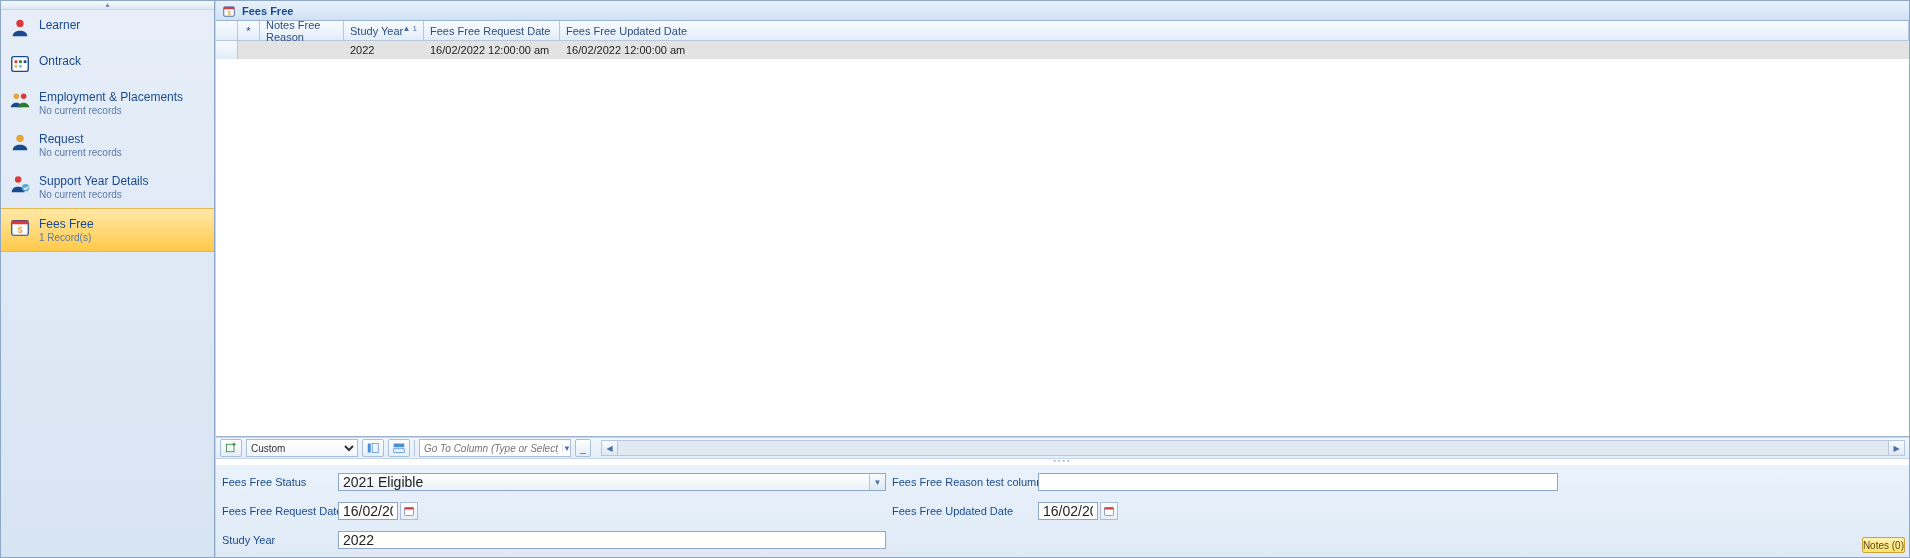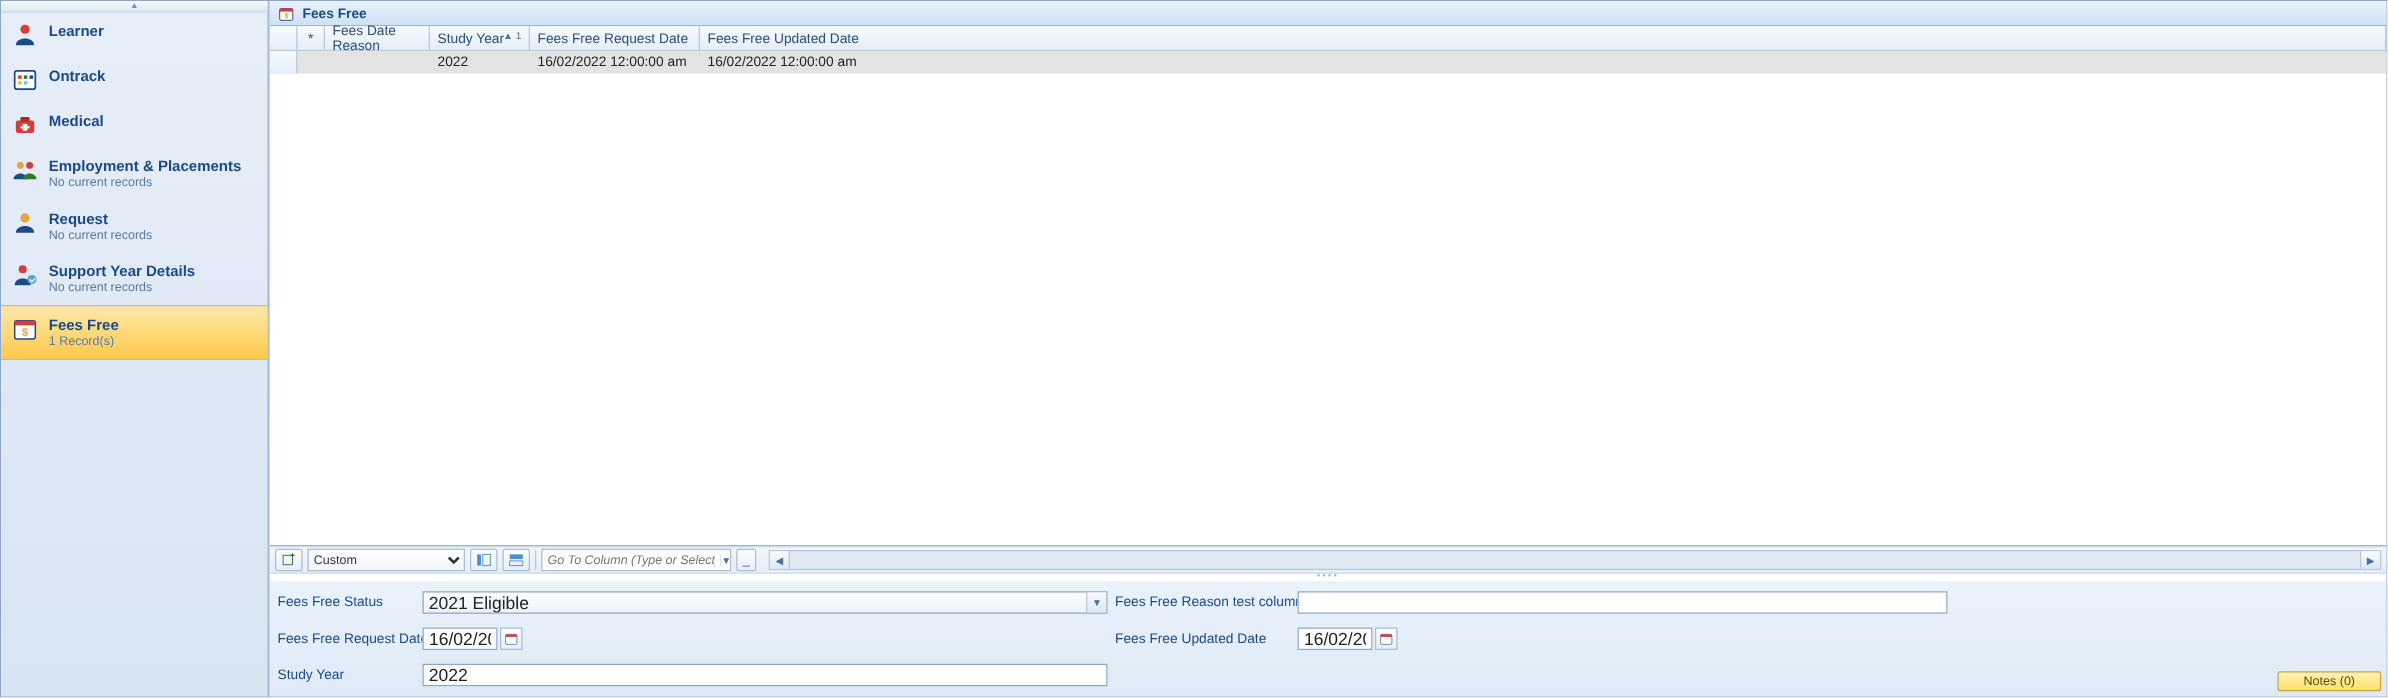--- a/index.html
+++ b/index.html
@@ -8,21 +8,21 @@
 
   .app { display:flex; height:100%; border:1px solid #8fa7c7; }
 
   
   .sidebar { width:214px; background:linear-gradient(#e7eef8,#d7e4f2); border-right:1px solid #8fa7c7; position:relative; }
   .sidebar-top-handle { height:9px; background:linear-gradient(#f5f9fd,#dce8f4); border-bottom:1px solid #c6d6ea; text-align:center; color:#7a90ad; font-size:7px; line-height:7px; cursor:pointer; }
   .side-item { display:flex; align-items:flex-start; gap:8px; padding:7px 8px 7px 8px; cursor:pointer; min-height:36px; }
   .side-item.selected { background:linear-gradient(#ffe9a8,#ffc94a); border-top:1px solid #e7b84c; border-bottom:1px solid #e7b84c; }
   .side-icon { width:22px; height:22px; flex:0 0 22px; display:flex; align-items:center; justify-content:center; }
   .side-text { display:flex; flex-direction:column; }
-  .side-title { font-weight:bold; color:#1a4a8e; font-size:12px; line-height:16px; }
+  .side-title { font-weight:normal; color:#1a4a8e; font-size:12px; line-height:16px; }
   .side-sub { color:#5a7aa8; font-size:10px; line-height:12px; }
 
   
   .main { flex:1; display:flex; flex-direction:column; border-left:1px solid #c6d6ea; background:#fff; }
 
   
   .panel-title { height:20px; background:linear-gradient(#e9f2fb,#cfe1f4); border-bottom:1px solid #9cb4d1; display:flex; align-items:center; gap:6px; padding:0 6px; color:#1a4a8e; font-weight:bold; font-size:11px; }
   .panel-title .title-icon { width:14px; height:14px; display:flex; align-items:center; justify-content:center; }
 
   
@@ -39,21 +39,21 @@
   .col-star   { flex:0 0 22px; justify-content:center; }
   .col-reason { flex:0 0 84px; }
   .col-year   { flex:0 0 80px; }
   .col-req    { flex:0 0 136px; }
   .col-upd    { flex:0 0 136px; }
 
   
   .grid-toolbar { height:22px; background:linear-gradient(#f2f7fd,#e4edf8); border-top:1px solid #c6d6ea; border-bottom:1px solid #c6d6ea; display:flex; align-items:center; gap:4px; padding:0 4px; }
   .tb-btn { width:22px; height:18px; border:1px solid #a9bedb; border-radius:2px; background:linear-gradient(#fdfefe,#e7eef8); display:flex; align-items:center; justify-content:center; cursor:pointer; font-size:10px; color:#2d5a99; }
   .tb-select { height:18px; border:1px solid #a9bedb; background:linear-gradient(#ffffff,#f1f6fb); font-size:10px; color:#333; }
-  .tb-select.filter { width:126px; }
+  .tb-select.filter { width:112px; }
   .tb-goto { height:18px; width:152px; border:1px solid #a9bedb; background:#fff; display:flex; align-items:center; }
   .tb-goto input { border:none; outline:none; flex:1; font-size:10px; color:#888; font-style:italic; padding:0 4px; background:transparent; }
   .tb-goto .caret { width:14px; text-align:center; color:#4a6fa5; border-left:1px solid #dbe5f2; font-size:8px; }
   .hscroll { flex:1; height:16px; margin-left:6px; background:#e1e9f3; border:1px solid #b6c8dd; display:flex; align-items:center; }
   .hscroll .arrow { width:16px; height:100%; background:linear-gradient(#f8fbfe,#dde8f3); display:flex; align-items:center; justify-content:center; font-size:8px; color:#4a6fa5; border-right:1px solid #b6c8dd; cursor:pointer; }
   .hscroll .arrow.right { border-right:none; border-left:1px solid #b6c8dd; }
   .hscroll .track { flex:1; background:#e8eff8; }
   .splitter-grip { height:6px; background:transparent; text-align:center; color:#9cb4d1; font-size:7px; line-height:4px; letter-spacing:2px; }
 
   
@@ -63,21 +63,21 @@
   .form { background:linear-gradient(#eaf2fb,#dfeaf6); padding:6px 6px 6px 6px; display:grid; grid-template-columns: 110px 548px 140px 1fr; column-gap:6px; row-gap:6px; align-items:center; font-size:11px; color:#1a4a8e; position:relative; }
   .form label { white-space:nowrap; }
   .input, .combo { height:18px; border:1px solid #8fa7c7; background:#fff; font-size:14px; color:#222; padding:0 4px; }
   .combo-wrap { position:relative; }
   .combo-btn { position:absolute; right:1px; top:1px; bottom:1px; width:16px; background:linear-gradient(#f8fbfe,#dde8f3); border-left:1px solid #b6c8dd; display:flex; align-items:center; justify-content:center; font-size:8px; color:#4a6fa5; cursor:pointer; }
   .date-wrap { display:flex; align-items:center; gap:2px; }
   .date-wrap .input { width:60px; }
   .cal-btn { width:18px; height:18px; border:1px solid #a9bedb; background:linear-gradient(#fdfefe,#e7eef8); display:flex; align-items:center; justify-content:center; cursor:pointer; }
   .cal-btn svg { width:12px; height:12px; }
 
-  .notes-badge { position:absolute; right:4px; bottom:4px; height:16px; padding:0 20px; background:linear-gradient(#fff2b3,#ffe26a); border:1px solid #caa63b; border-radius:2px; font-size:10px; color:#5b4a14; display:flex; align-items:center; cursor:pointer; }
+  .notes-badge { position:absolute; right:4px; bottom:4px; height:16px; padding:0 0; background:linear-gradient(#fff2b3,#ffe26a); border:1px solid #caa63b; border-radius:2px; font-size:10px; color:#5b4a14; display:flex; align-items:center; cursor:pointer; }
 
 </style>
 </head>
 <body>
 
 <div class="app">
 
   <div class="sidebar">
     <div class="sidebar-top-handle">▲</div>
 
@@ -103,33 +103,20 @@
             <rect x="16" y="8" width="3" height="3" fill="#1a4a8e"></rect>
             <rect x="6" y="13" width="3" height="3" fill="#e7c23a"></rect>
             <rect x="11" y="13" width="3" height="3" fill="#6ec3e7"></rect>
           </svg>
       </span>
       <span class="side-text">
           <span class="side-title">Ontrack</span>
         </span>
     </div>
 
-    <div class="side-item">
-      <span class="side-icon">
-        <svg viewBox="0 0 24 24">
-            <rect x="4" y="8" width="16" height="11" rx="2" fill="#d93a3a"></rect>
-            <rect x="8" y="5" width="8" height="4" rx="1" fill="#b02828"></rect>
-            <rect x="10" y="11" width="4" height="6" fill="#fff"></rect>
-            <rect x="8" y="13" width="8" height="2" fill="#fff"></rect>
-          </svg>
-      </span>
-      <span class="side-text">
-          <span class="side-title">Medical</span>
-        </span>
-    </div>
 
 
     <div class="side-item">
       <span class="side-icon">
         <svg viewBox="0 0 24 24">
             <circle cx="8" cy="8" r="3" fill="#e7a53a"></circle>
             <circle cx="16" cy="8" r="3" fill="#d93a3a"></circle>
             <path d="M2 20c0-3 3-5 6-5s6 2 6 5z" fill="#1a4a8e"></path>
             <path d="M10 20c0-3 3-5 6-5s6 2 6 5z" fill="#2d7a2d"></path>
           </svg>
@@ -197,21 +184,21 @@
       <span>Fees Free</span>
     </div>
 
     <div class="grid">
       <div class="grid-header">
         <div class="row-indicator"></div>
         <div class="cell col-star">
             <span>*</span>
           </div>
         <div class="cell col-reason">
-            <span>Fees Date Reason</span>
+            <span>Notes Free Reason</span>
           </div>
         <div class="cell col-year">
           <span>Study Year</span>
           <span class="sort">▲ <span>1</span></span>
         </div>
         <div class="cell col-req">
             <span>Fees Free Request Date</span>
           </div>
         <div class="cell col-upd" style="flex:1">
             <span>Fees Free Updated Date</span>

